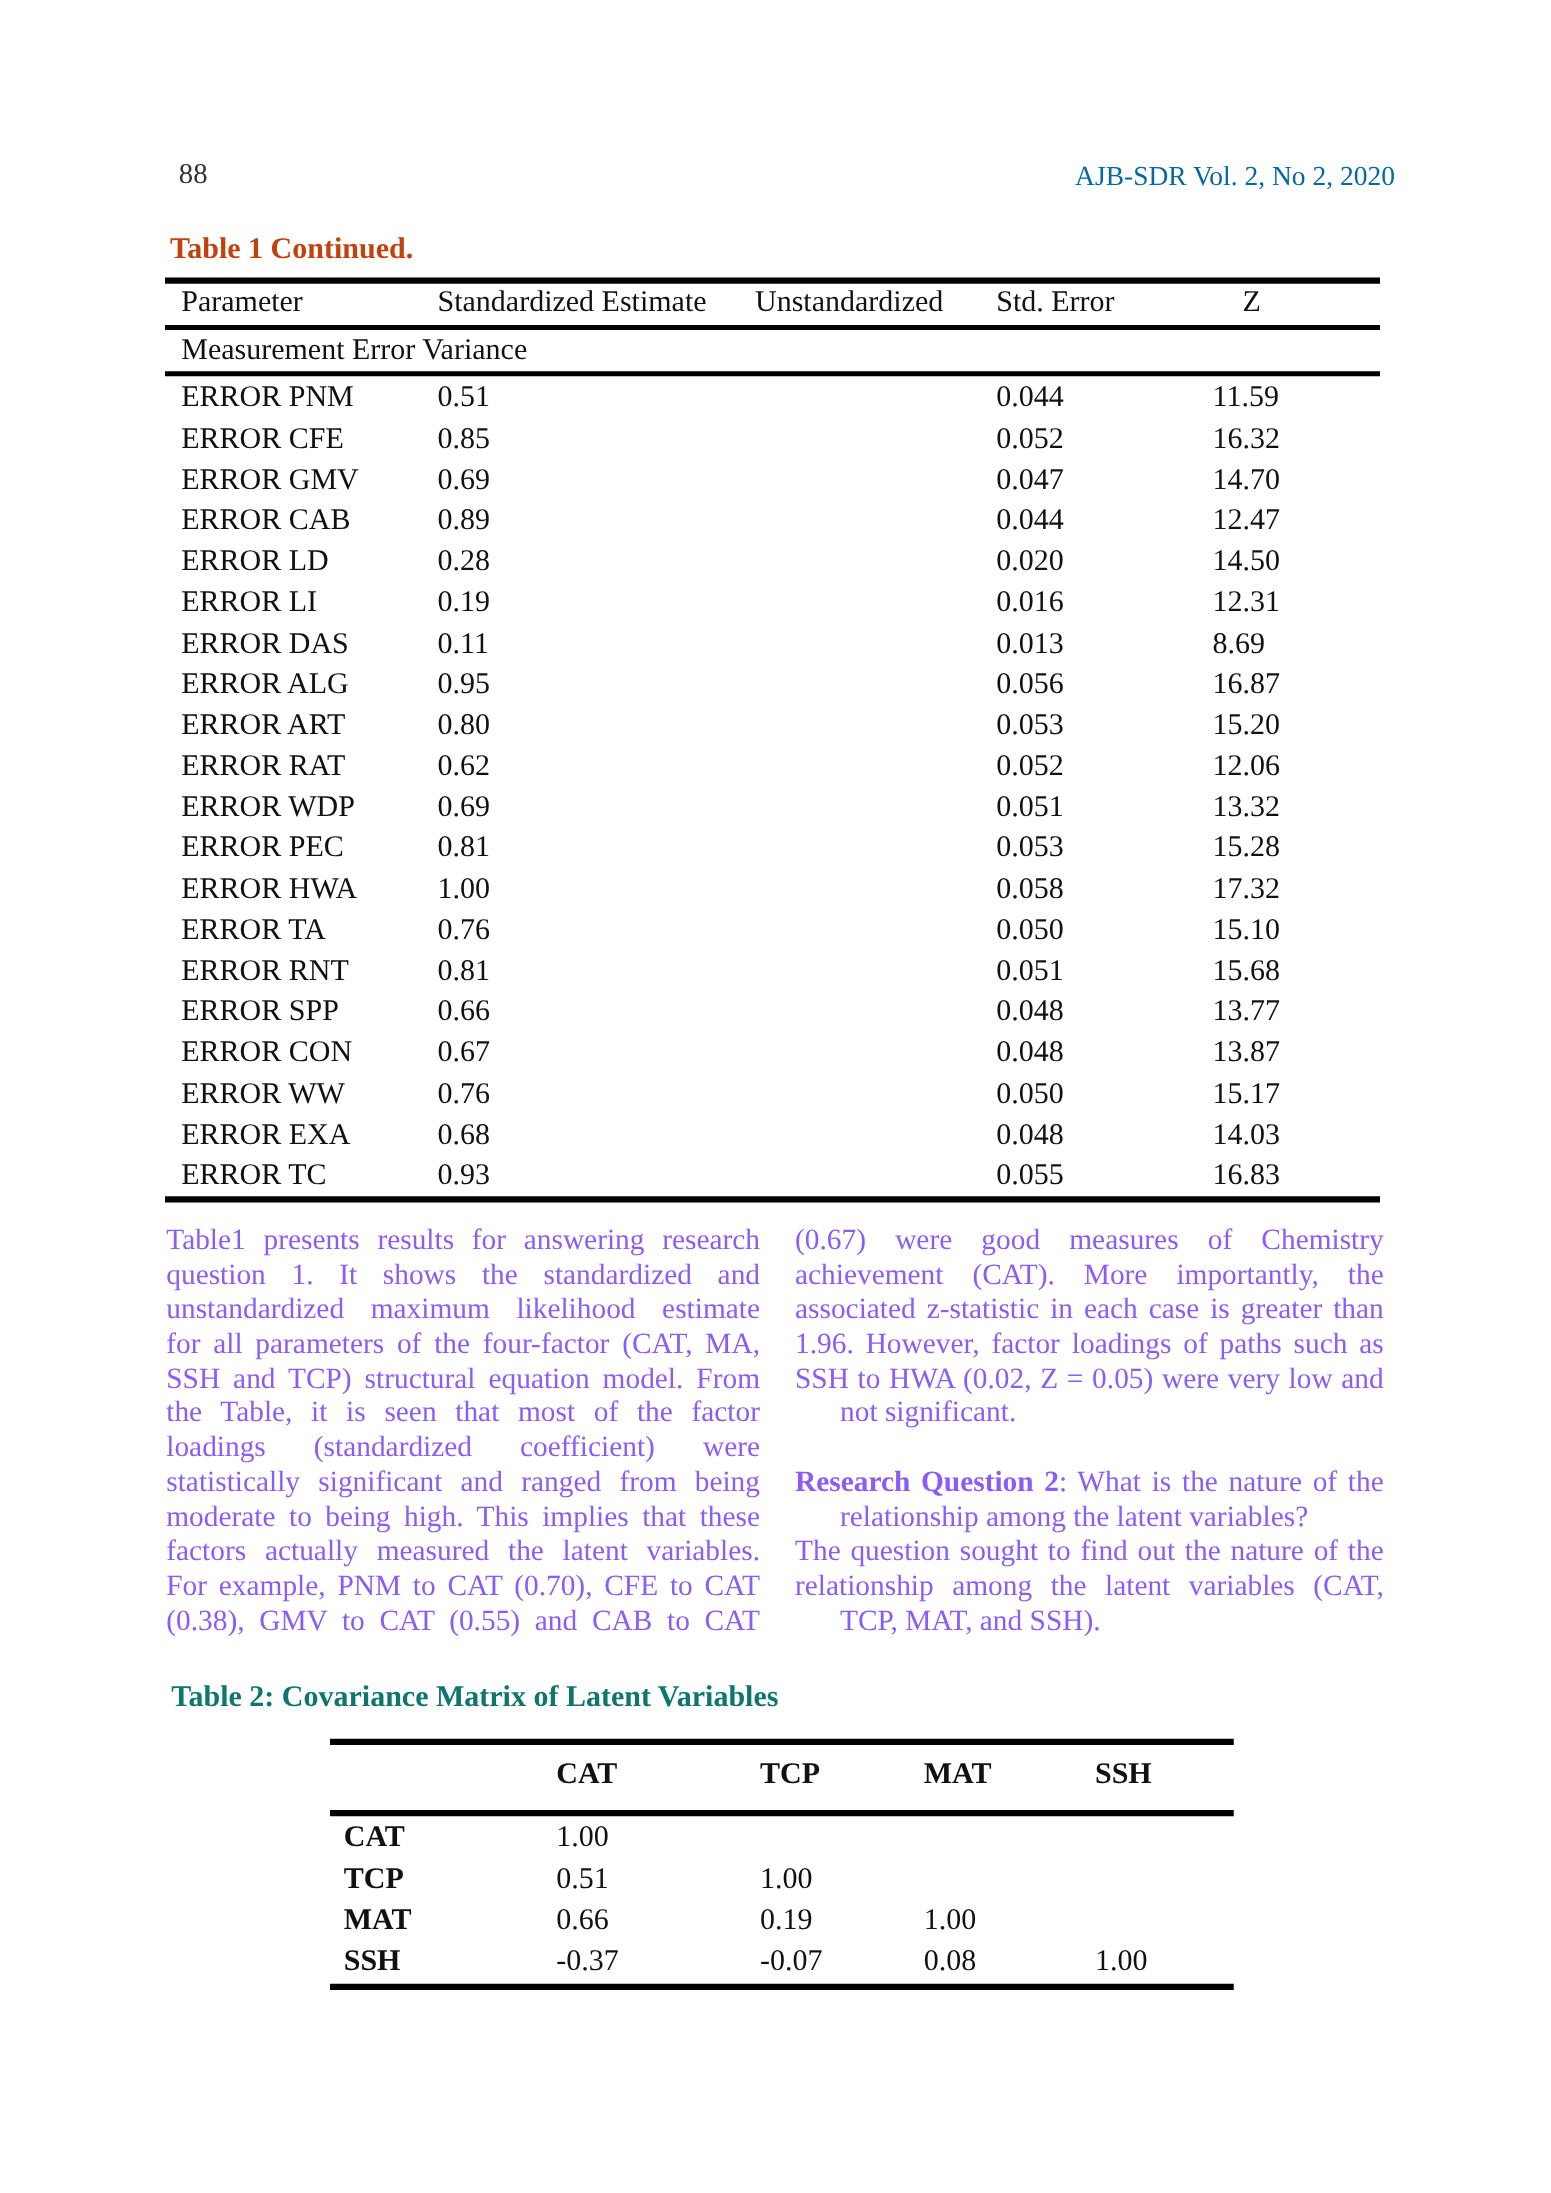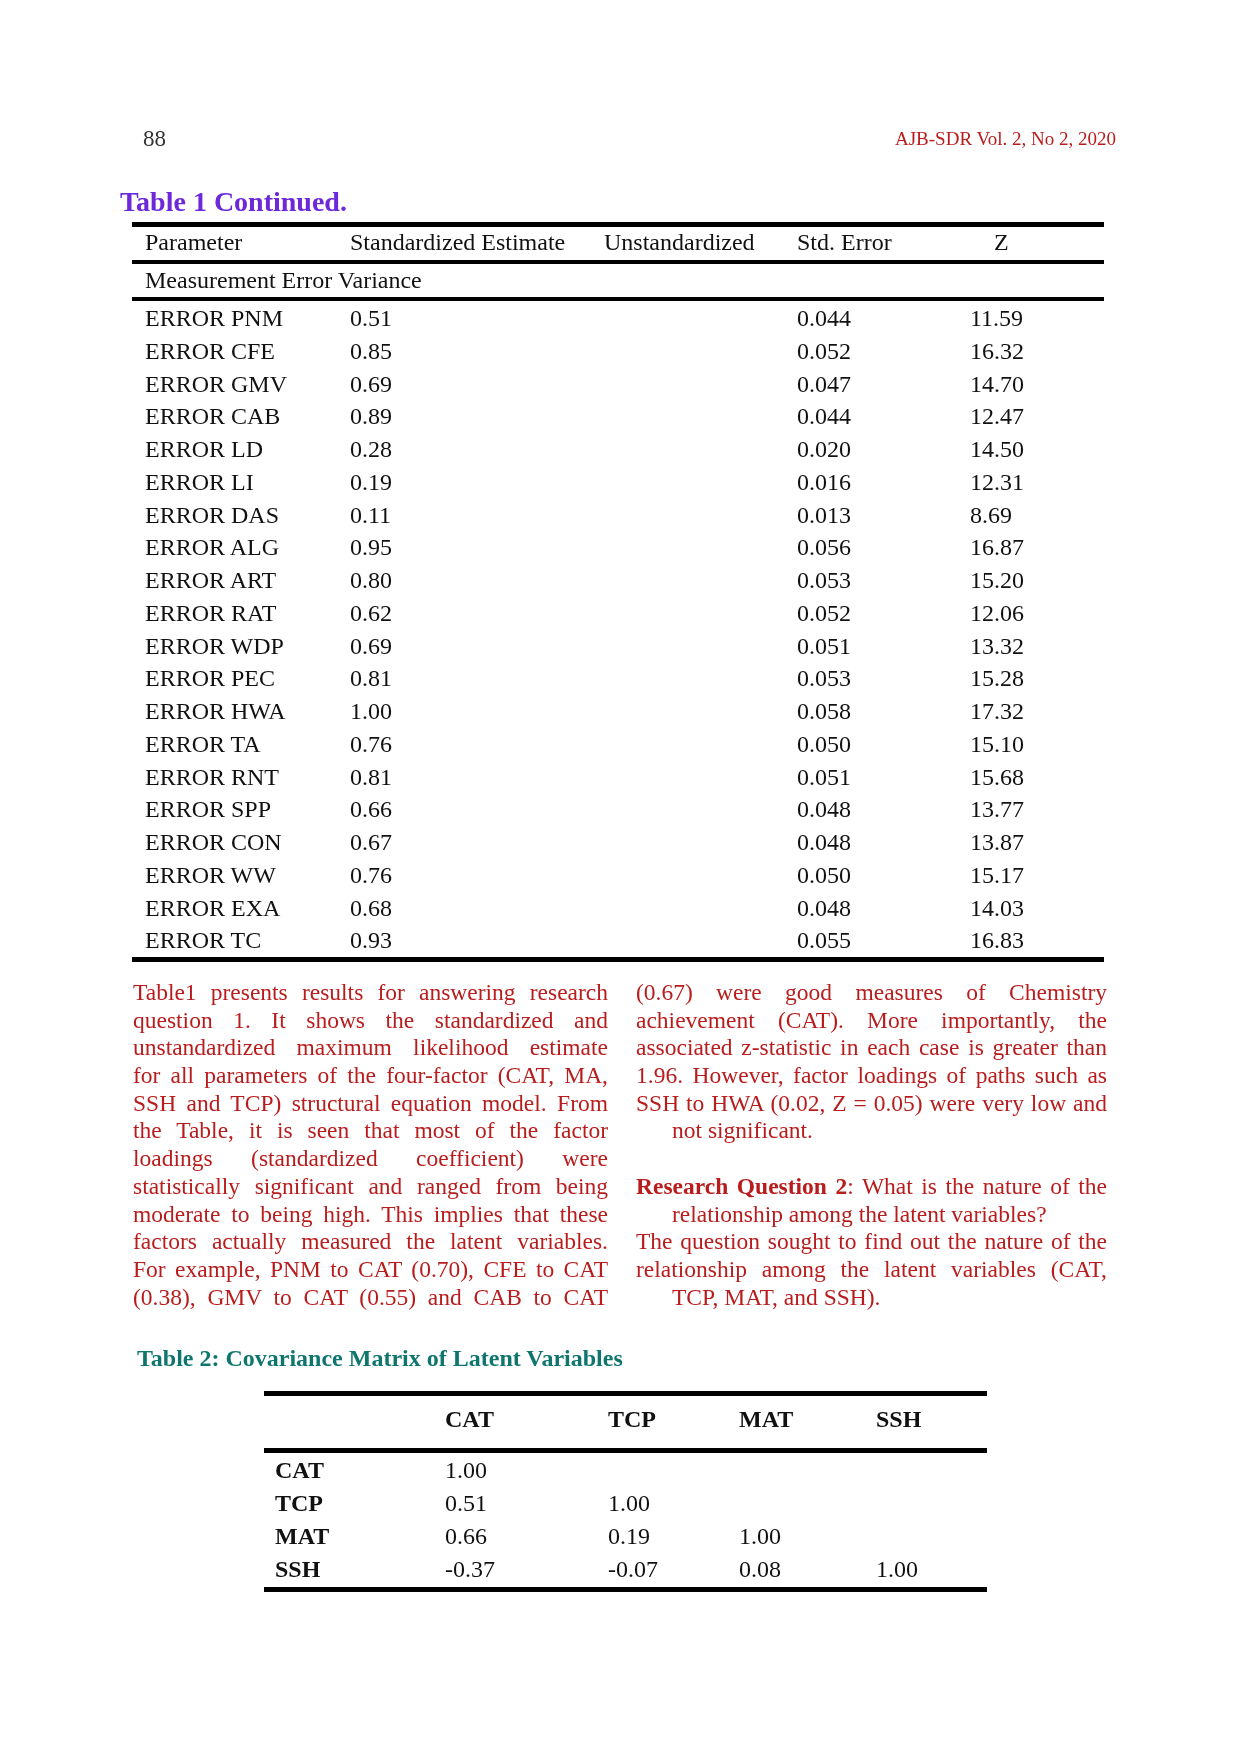--- a/index.html
+++ b/index.html
@@ -1,31 +1,31 @@
 <!DOCTYPE html>
 <html><head>
 <meta charset="utf-8">
 <style>
   html, body { margin:0; padding:0; background:#ffffff; }
   body { width:1241px; height:1754px; position:relative; overflow:hidden;
          font-family:"Liberation Serif", "DejaVu Serif", serif; color:#111; }
   .abs { position:absolute; }
   .page-num { left:143px; top:126px; font-size:23px; color:#333; }
-  .running-head { right:125px; top:128px; font-size:19px; color:#b91c1c; }
-  .t1-title { left:120px; top:186px; font-size:28px; font-weight:bold; color:#6d28d9; }
+  .running-head { right:125px; top:128px; font-size:22px; color:#0369a1; }
+  .t1-title { left:136px; top:186px; font-size:24px; font-weight:bold; color:#c2410c; }
 
   .rule { position:absolute; background:#000; }
 
   .t1 { position:absolute; left:132px; top:222px; width:972px; }
   .t1 .hdr, .t1 .sect, .t1 .row { position:absolute; left:0; width:972px; height:33px; font-size:24px; line-height:33px; }
   .t1 .c { position:absolute; top:0; white-space:nowrap; }
   .c0 { left:13px; } .c1 { left:218px; } .c2 { left:472px; } .c3 { left:665px;font-family:Liberation Serif, serif; } .c4 { left:862px; }
   .c4v { left:838px; width:78px; }
 
-  .para { position:absolute; font-size:23.5px; line-height:27.7px; color:#b91c1c; text-align:justify; }
+  .para { position:absolute; font-size:23.5px; line-height:27.7px; color:#8b5cf6; text-align:justify; }
   .para .ln { display:block; height:27.7px; white-space:nowrap; text-align-last:justify; }
   .para .ln.last { text-align-last:left;margin-left:36px; }
   .left-col { left:133px; top:979px; width:475px; }
   .right-col { left:636px; top:979px; width:471px; }
 
   .t2-title { left:137px; top:1345px; font-size:24px; font-weight:bold; color:#0f766e; }
   .t2 { position:absolute; left:264px; top:1391px; width:723px; }
   .t2 .hrow { position:absolute; left:0; top:6px; width:723px; height:44px; font-size:24px; font-weight:bold; line-height:44px; }
   .t2 .row { position:absolute; left:0; width:723px; height:33px; font-size:24px; line-height:33px; }
   .t2 .c { position:absolute; top:0; white-space:nowrap; }

